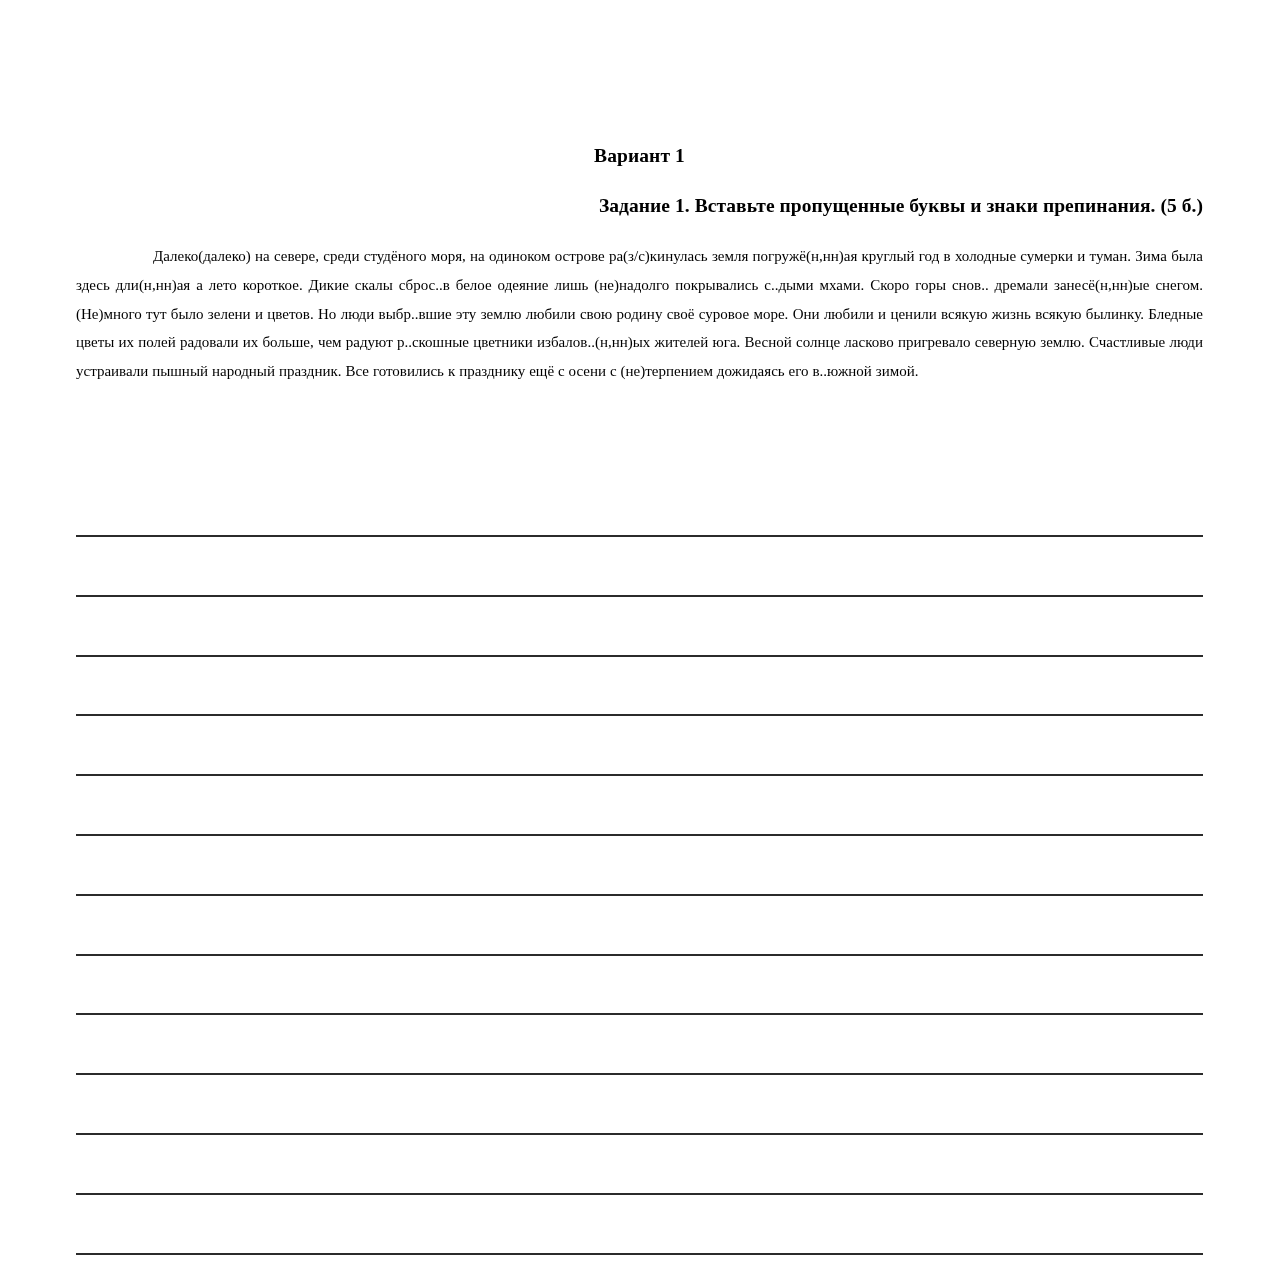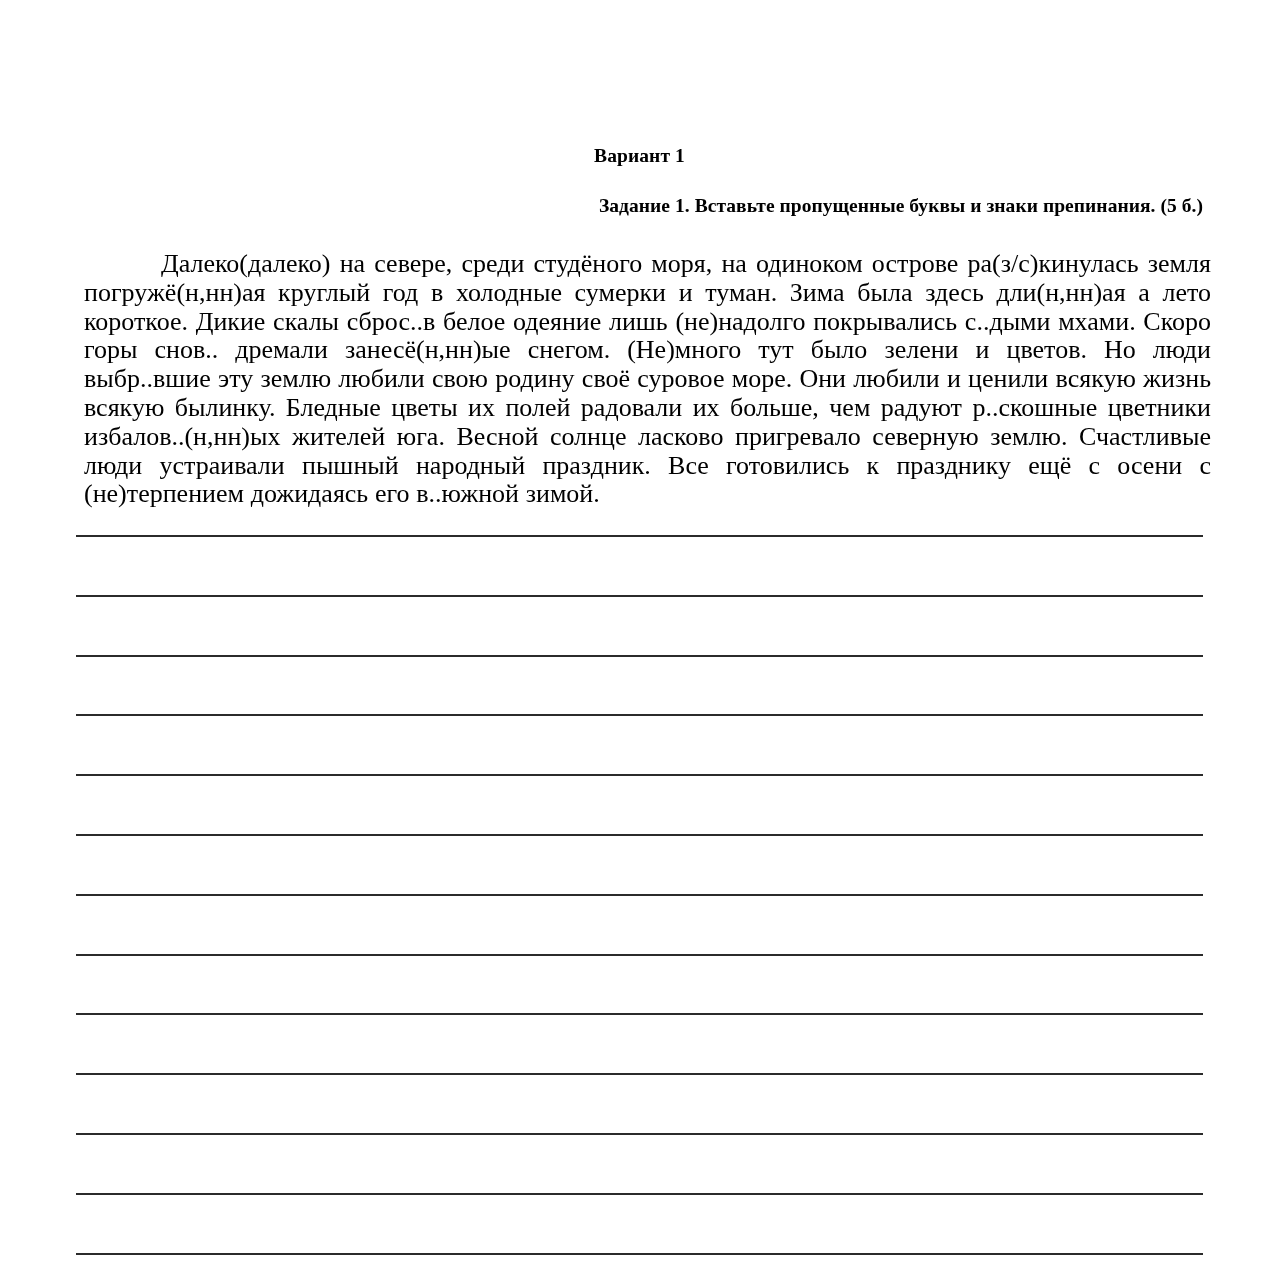--- a/index.html
+++ b/index.html
@@ -57,22 +57,22 @@
     text-align: right;
     line-height: 1.2;
     letter-spacing: 0.05px;
   }
 
   .body-text {
     position: absolute;
     top: 242px;
     left: 0;
     width: 1127px;
-    margin: 8px;
-    font-size: 26px;
+    margin: 0;
+    font-size: 15px;
     line-height: 28.8px;
     text-align: justify;
     text-justify: inter-word;
     text-indent: 77px;
     hyphens: none;
     word-spacing: 0.2px;
   }
 
   .answer-lines {
     position: absolute;

